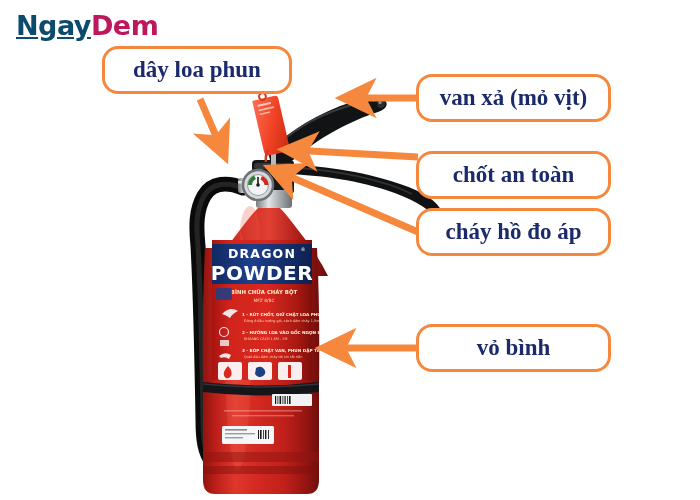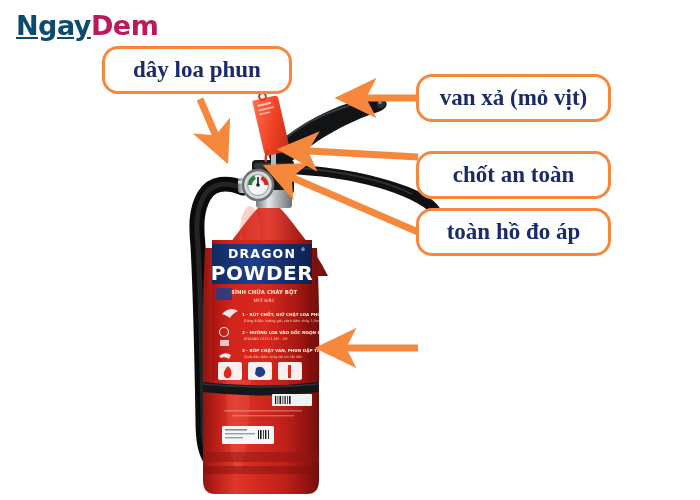--- a/index.html
+++ b/index.html
@@ -317,17 +317,20 @@
 
   <div class="callout" style="left:416px; top:74px; width:195px; height:48px;align-items:center;">
     <span>van xả (mỏ vịt)</span>
   </div>
 
   <div class="callout" style="left:416px; top:133px; width:195px; height:48px;margin-top:18px;">
     <span>chốt an toàn</span>
   </div>
 
   <div class="callout" style="left:416px; top:208px; width:195px; height:48px;">
-    <span>toàn hồ đo áp</span>
-  </div>
-
+    <span>cháy hồ đo áp</span>
+  </div>
+
+  <div class="callout" style="left:416px; top:324px; width:195px; height:48px;">
+    <span>vỏ bình</span>
+  </div>
 
 </div>
 
 </body></html>

